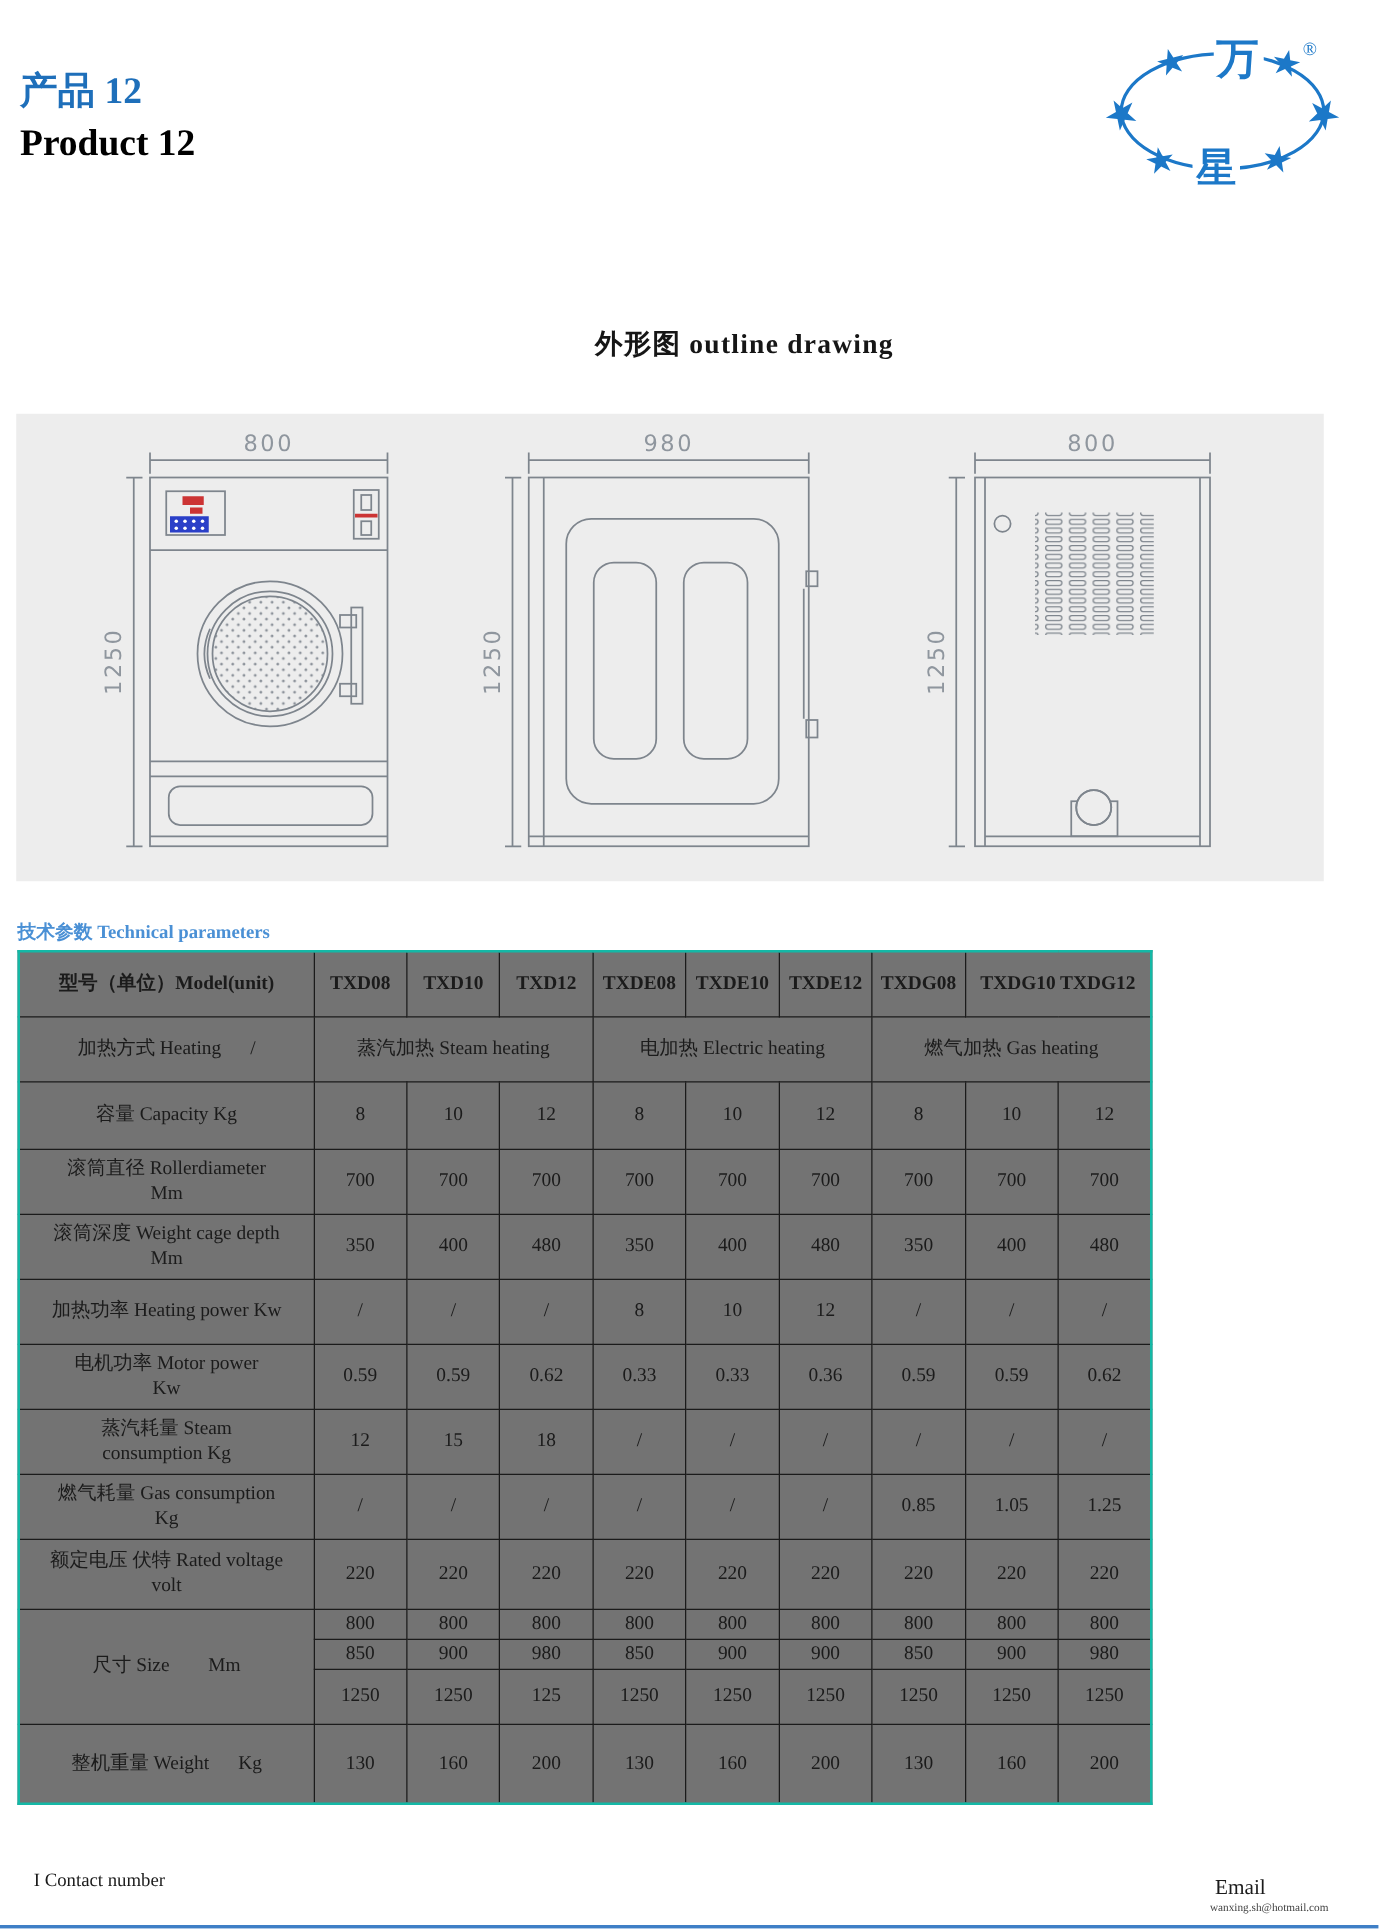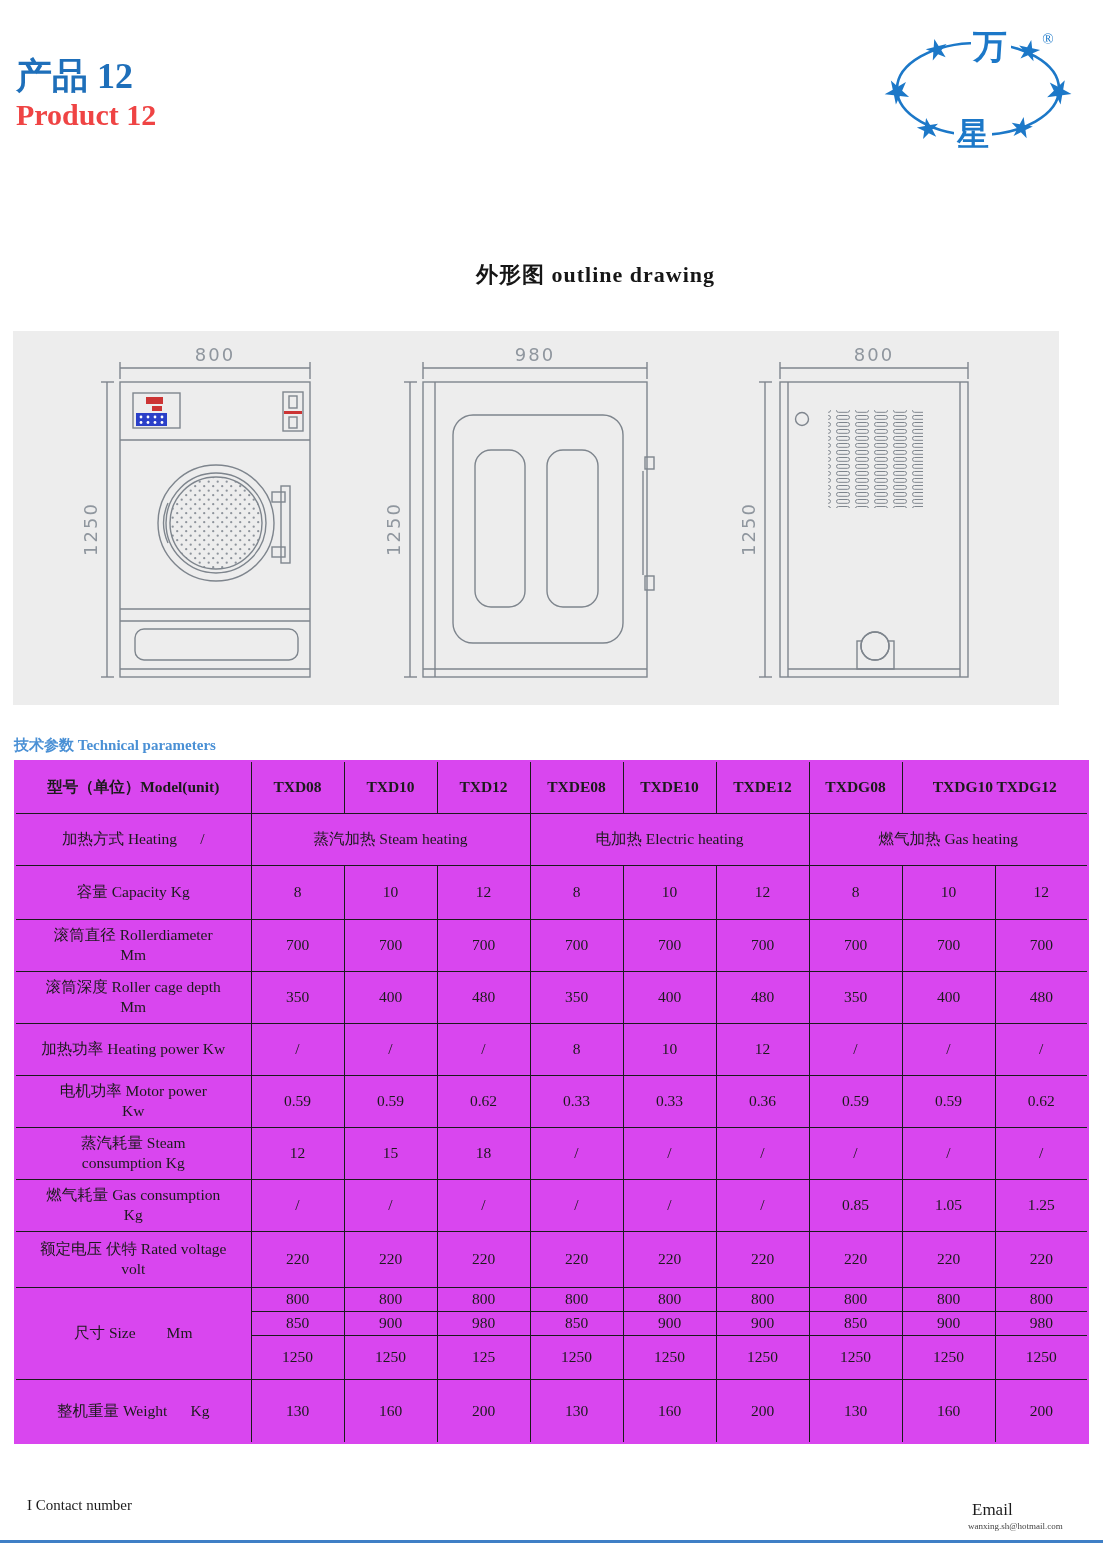--- a/index.html
+++ b/index.html
@@ -1,35 +1,35 @@
 <!DOCTYPE html>
 <html><head>
 <meta charset="utf-8">
 <style>
   html,body{margin:0;padding:0;background:#fff;}
   .page{position:relative;width:1103px;height:1543px;background:#ffffff;overflow:hidden;
         font-family:"Liberation Serif",serif;color:#1b1b1b;}
 
   
-  .hdr-cn{position:absolute;left:16px;top:52px;font-size:36px;font-weight:bold;color:#1e6fba;}
-  .hdr-en{position:absolute;left:16px;top:98px;font-size:30px;font-weight:bold;color:#ef4444;}
+  .hdr-cn{position:absolute;left:16px;top:52px;font-size:30px;font-weight:bold;color:#1e6fba;}
+  .hdr-en{position:absolute;left:16px;top:98px;font-size:30px;font-weight:bold;color:#000000;}
   .logo{position:absolute;left:868px;top:18px;}
 
   
   .doc-title{position:absolute;left:0;top:260px;width:1103px;text-align:center;
              font-size:22px;font-weight:bold;color:#161616;letter-spacing:1px;margin-left:44px;}
 
   
   .drawings{position:absolute;left:13px;top:331px;width:1046px;height:374px;background:#ededed;display:flex;}
   .drawings svg{display:block;}
 
   
   .tech-label{position:absolute;left:14px;top:736px;font-size:15px;font-weight:bold;color:#4a90d5;}
-  table.tech{position:absolute;left:14px;top:760px;width:1075px;border-collapse:collapse;
-             table-layout:fixed;border:2px solid #d946ef;background:#d946ef;}
+  table.tech{position:absolute;left:14px;top:760px;width:908px;border-collapse:collapse;
+             table-layout:fixed;border:2px solid #14b8a6;background:#737373;}
   table.tech td{border:1.5px solid #1b1b1b;text-align:center;vertical-align:middle;
                 font-size:15.5px;line-height:1.3;padding:1px 3px;color:#1b1b1b;
                 overflow:hidden;}
   td.lbl{white-space:pre-wrap;}
   td.head{font-weight:bold;}
   tr.h52{height:52px}  tr.h54{height:54px}  tr.h56{height:56px}
   tr.h24{height:24px}  tr.h44{height:44px}  tr.h64{height:64px}
   tr.sz td{border-top-width:1px;}
   td.wt-lbl{vertical-align:bottom;padding-bottom:8px;margin-top:40px;}
 
@@ -231,21 +231,21 @@
           <td>700</td>
           <td>700</td>
           <td>700</td>
           <td>700</td>
           <td>700</td>
           <td>700</td>
           <td>700</td>
           <td>700</td>
         </tr>
         <tr class="h52">
-          <td class="lbl">滚筒深度 Roller cage depth
+          <td class="lbl">滚筒深度 Weight cage depth
 Mm</td>
           <td>350</td>
           <td>400</td>
           <td>480</td>
           <td>350</td>
           <td>400</td>
           <td>480</td>
           <td>350</td>
           <td>400</td>
           <td>480</td>

